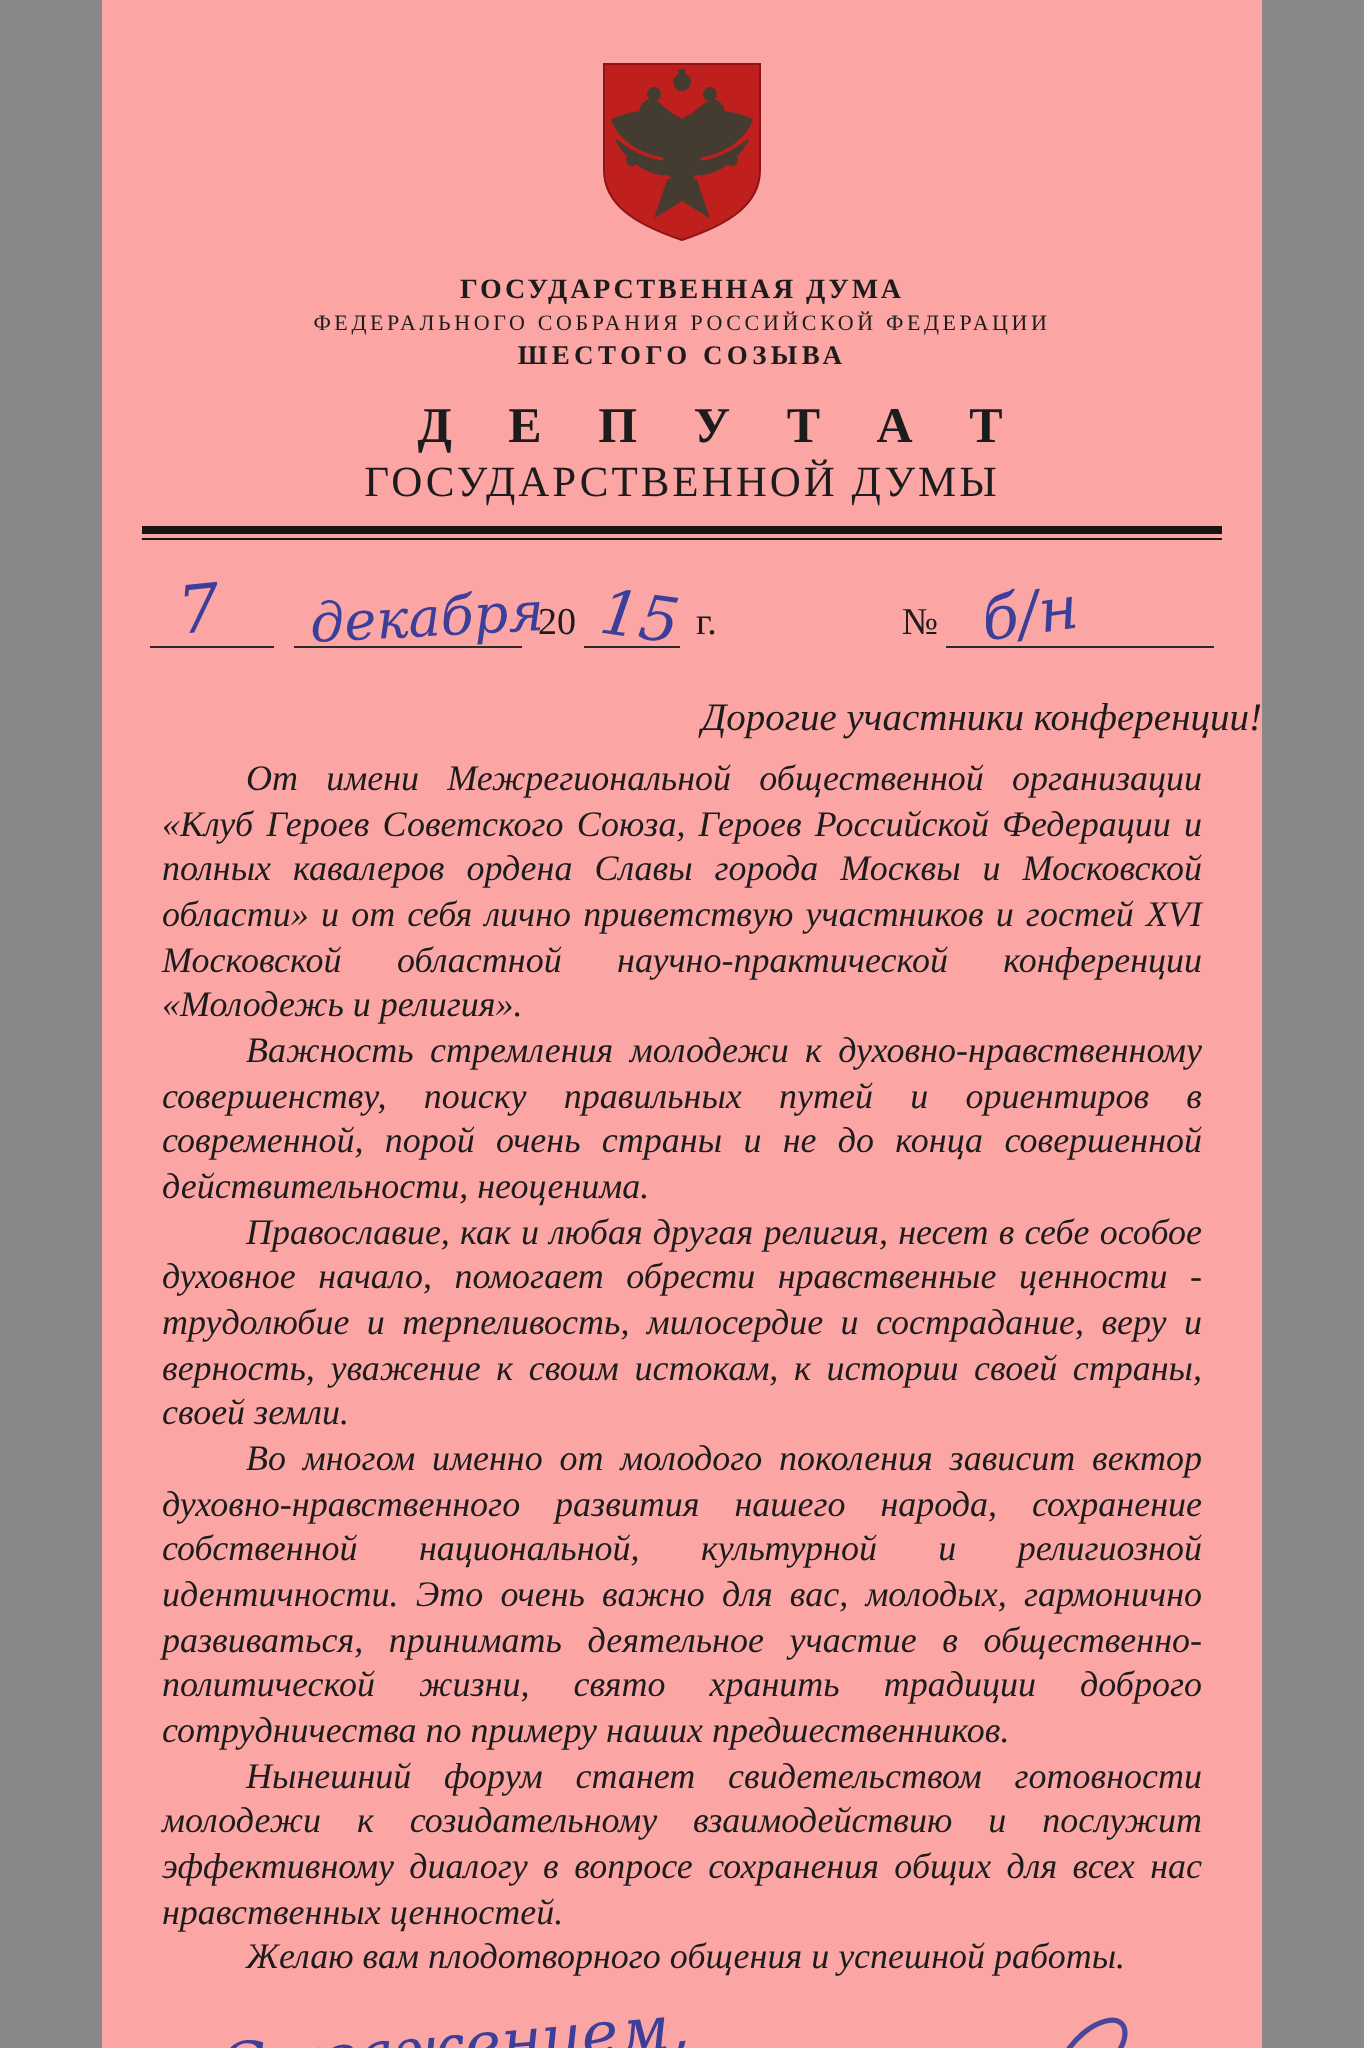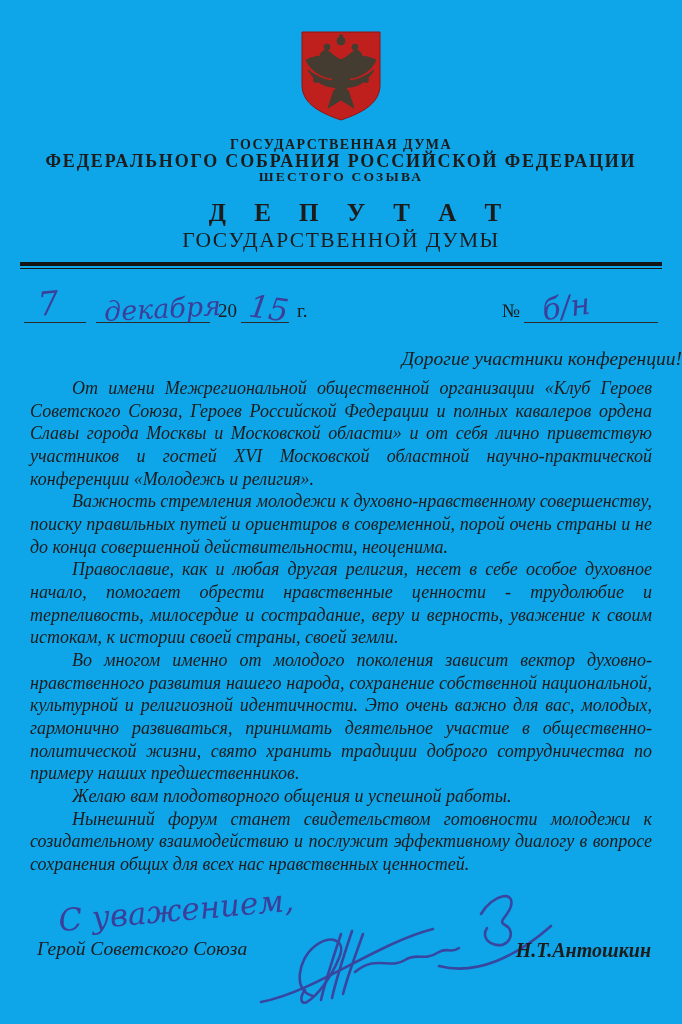--- a/index.html
+++ b/index.html
@@ -1,31 +1,31 @@
 <!DOCTYPE html>
 <html><head>
 <meta charset="utf-8">
 <style>
   * { margin:0; padding:0; box-sizing:border-box; }
   html,body { background:#888; }
   .page {
     position:relative;
-    width:682px; height:1024px;
+    width:580px; height:1024px;
     margin:0 auto;
-    background:#0ea5e9;
+    background:#fca5a5;
     font-family:"Liberation Serif", serif;
     color:#1c1c1c;
     overflow:hidden;
   }
   
   .letterhead { text-align:center; padding-top:28px; }
   .emblem-wrap { display:inline-block; }
   .org-lines { margin-top:11px; line-height:16px; }
   .org-line1 { font-size:14px; letter-spacing:1.4px; font-weight:600; }
-  .org-line2 { font-size:18px; letter-spacing:1.8px; font-weight:700; }
+  .org-line2 { font-size:11px; letter-spacing:1.8px; font-weight:400; }
   .org-line3 { font-size:13.5px; letter-spacing:2.2px; font-weight:700; }
   .title-line1 { margin-top:14px; font-size:25px; font-weight:bold; letter-spacing:11px;padding-left:39px; }
   .title-line2 { margin-top:1px; font-size:21.5px; letter-spacing:1.5px; }
   .rule { margin:9px 20px 0 20px; height:7px;
           border-top:4px solid #151515; border-bottom:1.5px solid #151515; }
   
   .dateline { margin:8px 24px 0 24px; display:flex; justify-content:space-between;
               align-items:flex-end; height:46px; font-size:19px; }
   .dl-left, .dl-right { display:flex; align-items:flex-end; }
   .hw-cell { display:inline-block; border-bottom:1.8px solid #2b2b2b;
@@ -123,22 +123,22 @@
       </span>
     </div>
   </div>
 
   <div class="salutation">Дорогие участники конференции!</div>
   <div class="paras" id="paragraphs">
       <p>От имени Межрегиональной общественной организации «Клуб Героев Советского Союза, Героев Российской Федерации и полных кавалеров ордена Славы города Москвы и Московской области» и от себя лично приветствую участников и гостей XVI Московской областной научно-практической конференции «Молодежь и религия».</p>
       <p>Важность стремления молодежи к духовно-нравственному совершенству,  поиску правильных путей и ориентиров в современной, порой очень страны и не до конца совершенной действительности, неоценима.</p>
       <p>Православие, как и любая другая  религия, несет в себе особое духовное начало, помогает обрести нравственные ценности - трудолюбие и терпеливость, милосердие и сострадание, веру и верность, уважение к своим истокам, к истории своей страны, своей земли.</p>
       <p>Во многом именно от молодого поколения зависит вектор духовно-нравственного развития нашего народа, сохранение собственной национальной, культурной и религиозной идентичности. Это очень важно для вас, молодых, гармонично развиваться, принимать деятельное участие в общественно-политической жизни, свято хранить традиции доброго сотрудничества  по примеру наших предшественников.</p>
+      <p>Нынешний форум станет свидетельством готовности молодежи к созидательному взаимодействию и послужит эффективному диалогу в вопросе сохранения общих для всех нас нравственных ценностей.</p>
       <p>Желаю вам плодотворного общения и успешной работы.</p>
-      <p>Нынешний форум станет свидетельством готовности молодежи к созидательному взаимодействию и послужит эффективному диалогу в вопросе сохранения общих для всех нас нравственных ценностей.</p>
     </div>
 
   <div class="sigblock">
     <div class="closing-hw">С уважением,</div>
     <div class="closing-title">Герой Советского Союза</div>
 
     <svg class="sig-svg" width="300" height="140" viewBox="0 0 300 140" fill="none" stroke="#3c3f99" stroke-width="2.6" stroke-linecap="round" opacity="0.92">
       <path d="M6,128 C60,118 120,70 178,55"></path>
       <path d="M58,122 C38,118 42,86 60,72 C76,60 92,66 84,84 C76,104 62,122 52,128 C46,131 44,124 50,116"></path>
       <path d="M86,60 C78,84 70,108 66,126"></path>

